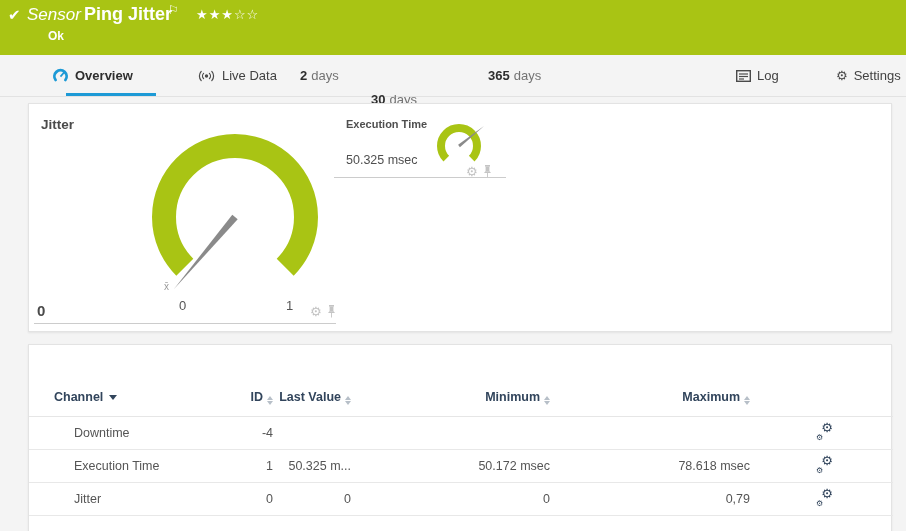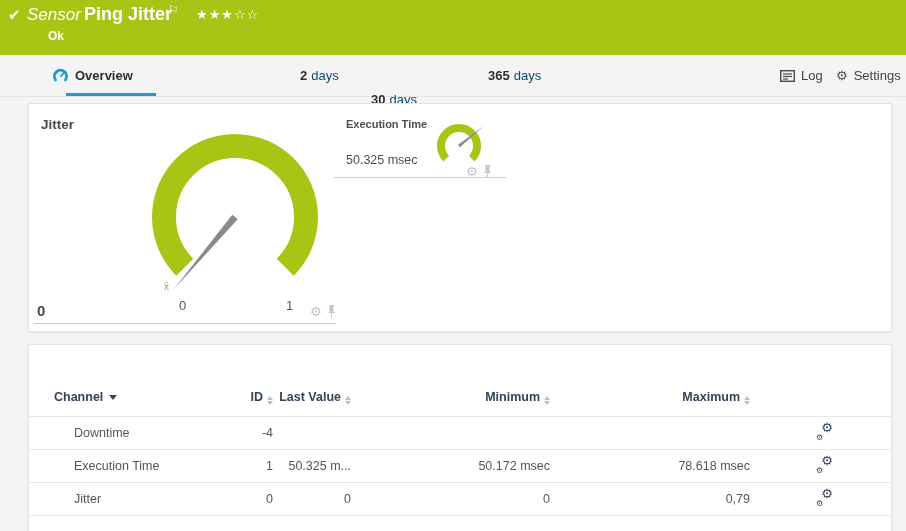--- a/index.html
+++ b/index.html
@@ -12,28 +12,28 @@
   .gh-kind { position:absolute; left:27px; top:5px; font-size:17px; font-style:italic; }
   .gh-title { position:absolute; left:84px; top:4px; font-size:18px; font-weight:bold; }
   .gh-flag { position:absolute; left:168px; top:3px; font-size:12px; font-family:"DejaVu Sans", sans-serif; }
   .gh-stars { position:absolute; left:196px; top:7px; font-size:13px; letter-spacing:1px; font-family:"DejaVu Sans", sans-serif; }
   .gh-status { position:absolute; left:48px; top:29px; font-size:12px; font-weight:bold; }
 
   
   .tabbar { position:absolute; top:55px; left:0; width:906px; height:42px; background:#f4f4f4; border-bottom:1px solid #e2e2e2; }
   .tab { position:absolute; top:0; height:41px; display:flex; align-items:center; gap:6px; font-size:13px; color:#424242; cursor:pointer; white-space:nowrap; }
   .tab b { color:#2e2e2e; }
-  .tab .unit { color:#0c4a6e; }
+  .tab .unit { color:#737373; }
   .tab-overview { left:52px; color:#2e2e2e;font-weight:bold; }
   .tab-livedata { left:197px; }
   .tab-2days { left:300px; gap:4px; }
   .tab-30days { left:371px; gap:4px;margin-top:24px; }
   .tab-365days { left:488px; gap:4px; }
   .tab-historic { left:606px; }
-  .tab-log { left:780px; }
+  .tab-log { left:736px; }
   .tab-settings { left:836px; }
   .active-underline { position:absolute; left:66px; top:38px; width:90px; height:3px; background:#1d9ad6; }
   .tab-gear-glyph { font-size:13px; color:#4a4a4a; font-family:"DejaVu Sans", sans-serif; line-height:1; }
 
   
   .panel { position:absolute; left:28px; width:864px; background:#fff; border:1px solid #e3e3e3; box-shadow:0 1px 2px rgba(0,0,0,.07); }
   .panel1 { top:103px; height:229px; }
   .panel2 { top:344px; height:200px; }
 
   
@@ -94,20 +94,27 @@
 <div class="tabbar">
   <div class="tab tab-overview">
     <svg width="17" height="15" viewBox="0 0 17 15">
       <path d="M3.6 12 A 6.1 6.1 0 1 1 13.4 12" fill="none" stroke="#1d9ad6" stroke-width="2.8" stroke-linecap="round"></path>
       <line x1="8.5" y1="8.6" x2="12.6" y2="3.8" stroke="#1d9ad6" stroke-width="1.7"></line>
     </svg>
     <span>Overview</span>
   </div>
   <div class="active-underline"></div>
 
+  <div class="tab tab-livedata">
+    <svg width="19" height="14" viewBox="0 0 19 14">
+      <circle cx="9.5" cy="7" r="1.7" fill="#4a4a4a"></circle>
+      <path d="M6.6 4.4 a3.7 3.7 0 0 0 0 5.2 M4.2 2.4 a6.8 6.8 0 0 0 0 9.2 M12.4 4.4 a3.7 3.7 0 0 1 0 5.2 M14.8 2.4 a6.8 6.8 0 0 1 0 9.2" stroke="#4a4a4a" stroke-width="1.2" fill="none" stroke-linecap="round"></path>
+    </svg>
+    <span>Live Data</span>
+  </div>
 
   <div class="tab tab-2days">
     <b>2</b>
     <span class="unit">days</span>
   </div>
   <div class="tab tab-30days">
     <b>30</b>
     <span class="unit">days</span>
   </div>
   <div class="tab tab-365days">

